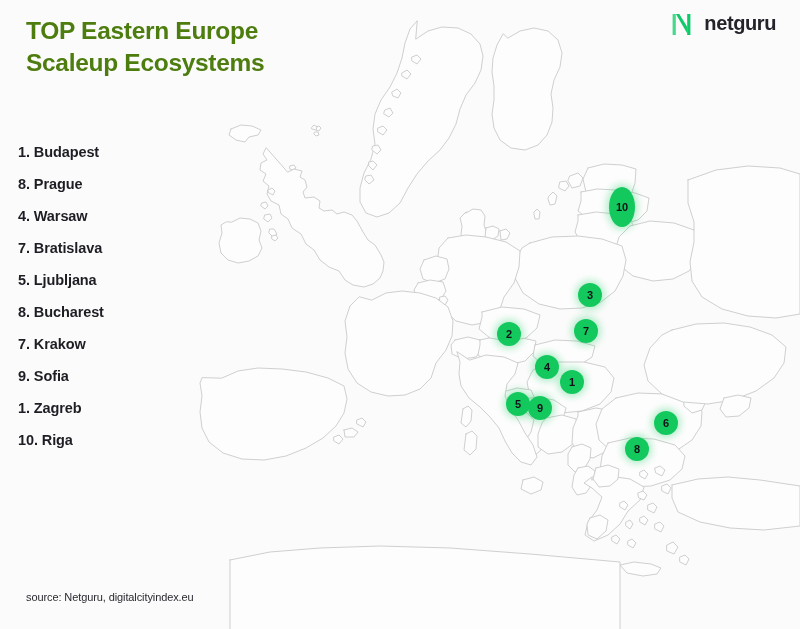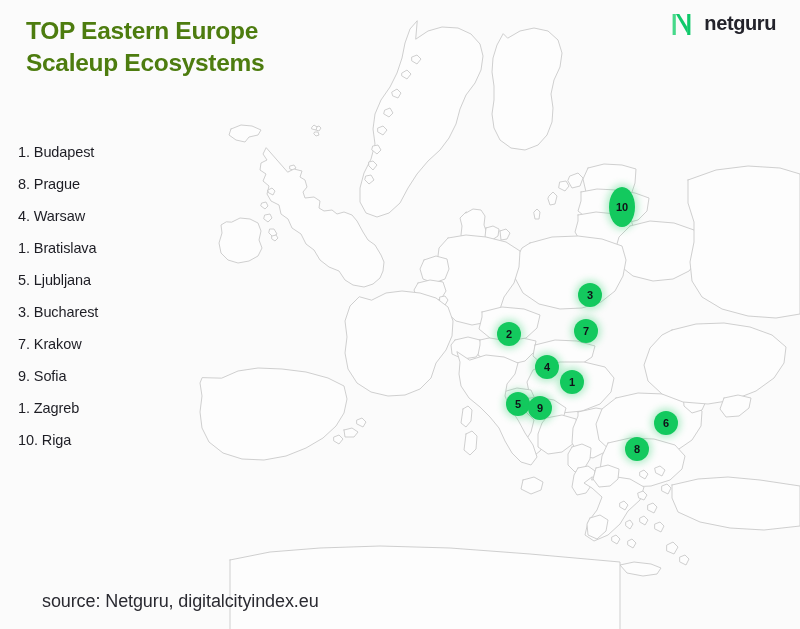--- a/index.html
+++ b/index.html
@@ -78,35 +78,35 @@
   
   #city-list {
     position: absolute;
     left: 18px;
     top: 136px;
     z-index: 5;
     width: 210px;
   }
   .city-item {
     font-size: 14.5px;
-    font-weight: normal;
+    font-weight: bold;
     color: #1d1d24;
     height: 32px;
     line-height: 32px;
     letter-spacing: -0.1px;
     white-space: nowrap;
   }
 
   
   #source-note {
     position: absolute;
-    left: 42px;
+    left: 26px;
     top: 591px;
     z-index: 5;
-    font-size: 18px;
+    font-size: 11px;
     color: #2a2a31;
     letter-spacing: -0.1px;
   }
 
   
   #marker-layer {
     position: absolute;
     left: 0;
     top: 0;
     width: 800px;
@@ -293,23 +293,23 @@
       <path d="M4.9 1 h3.4 l8.0 13.0 v6.4 z" fill="#10c96b"></path>
     </svg>
   </span>
   <span class="wordmark">netguru</span>
 </div>
 
 <div id="city-list">
   <div class="city-item">1. Budapest</div>
   <div class="city-item">8. Prague</div>
   <div class="city-item">4. Warsaw</div>
-  <div class="city-item">1. Bratislava</div>
+  <div class="city-item">7. Bratislava</div>
   <div class="city-item">5. Ljubljana</div>
-  <div class="city-item">3. Bucharest</div>
+  <div class="city-item">8. Bucharest</div>
   <div class="city-item">7. Krakow</div>
   <div class="city-item">9. Sofia</div>
   <div class="city-item">1. Zagreb</div>
   <div class="city-item">10. Riga</div>
 </div>
 
 <div id="marker-layer">
   <div class="map-marker" style="left: 572px; top: 382px; background: rgb(19, 201, 94); color: rgb(17, 17, 24);">1</div>
   <div class="map-marker" style="left: 509px; top: 334px; background: rgb(19, 201, 94); color: rgb(17, 17, 24);">2</div>
   <div class="map-marker" style="left: 590px; top: 295px; background: rgb(19, 201, 94); color: rgb(17, 17, 24);">3</div>

